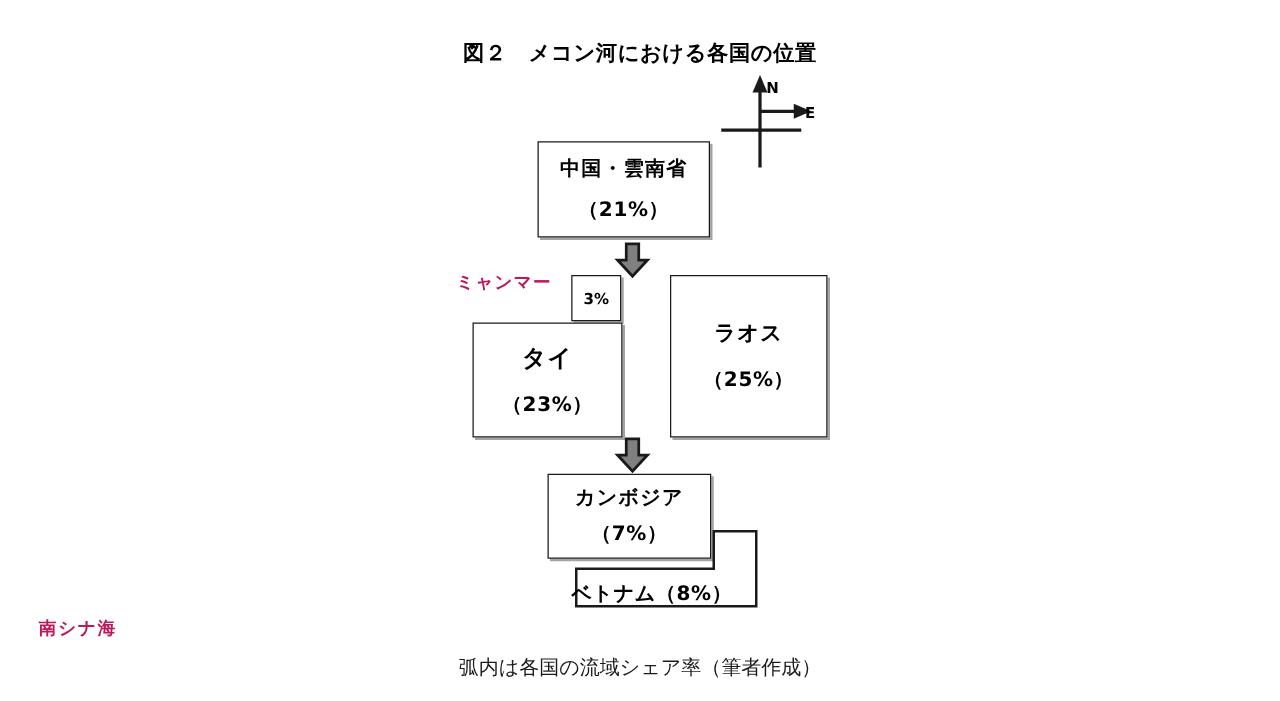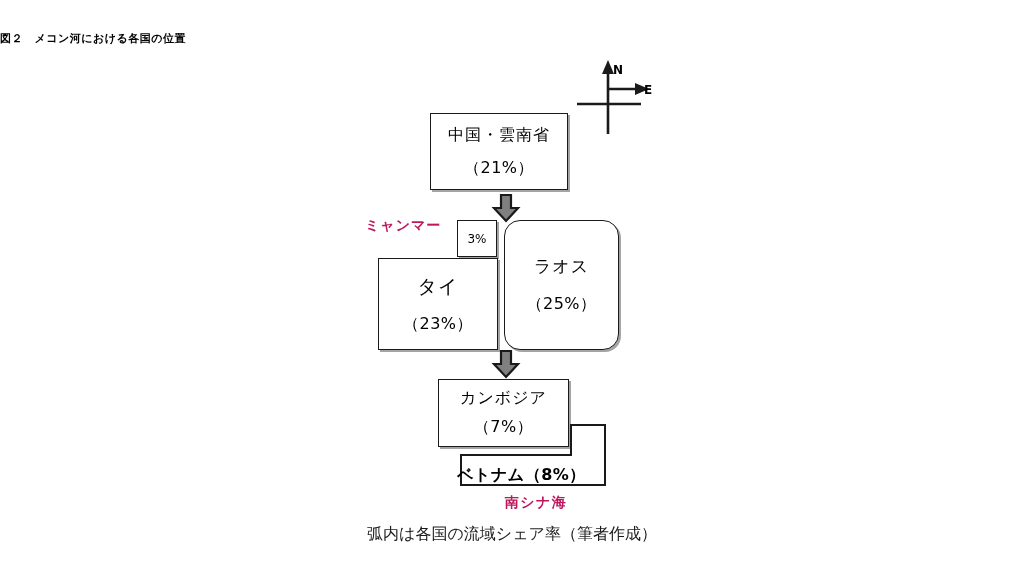--- a/index.html
+++ b/index.html
@@ -22,22 +22,22 @@
     width: 1024px;
     height: 561px;
   }
 
   
   .fig-title {
     position: absolute;
     left: 0;
     top: 31px;
     width: 1024px;
-    text-align: left;
-    font-size: 11px;
+    text-align: center;
+    font-size: 17px;
     font-weight: bold;
     letter-spacing: 0.5px;
     font-family: "DejaVu Sans", "Liberation Sans", sans-serif;
     white-space: pre;
   }
 
   
   .compass {
     position: absolute;
     left: 575px;
@@ -60,42 +60,42 @@
     position: absolute;
     border: 1.6px solid #1a1a1a;
     background: #ffffff;
     box-sizing: border-box;
     box-shadow: 2px 2px 0 0 rgba(90,90,90,0.55);
     display: flex;
     flex-direction: column;
     align-items: center;
     justify-content: center;
     font-family: "DejaVu Sans", "Liberation Sans", sans-serif;
-    font-weight: normal;
+    font-weight: bold;
     color: #000;
   }
   .box .line1 { font-size: 16px; letter-spacing: 1px; }
   .box .line2 { font-size: 16px; letter-spacing: 0.5px; margin-top: 12px; }
 
   
   #box-china {
     left: 430px; top: 113px;
     width: 138px; height: 77px;
   }
   
   #box-myanmar-share {
     left: 457px; top: 220px;
     width: 40px; height: 37px;
   }
   #box-myanmar-share .line1 { font-size: 12px; letter-spacing: 0; }
 
   
   #box-laos {
-    left: 504px; top: 220px;
-    width: 115px; height: 130px; border-radius: 16px;
+    left: 536px; top: 220px;
+    width: 126px; height: 130px;
   }
   #box-laos .line1 { font-size: 17px; }
   #box-laos .line2 { font-size: 16px; margin-top: 16px; }
 
   
   #box-thailand {
     left: 378px; top: 258px;
     width: 120px; height: 92px;
   }
   #box-thailand .line1 { font-size: 19px; }
@@ -120,24 +120,23 @@
   #label-myanmar {
     left: 365px;
     top: 217px;
     font-size: 14px;
     letter-spacing: 1px;
   }
   #label-south-china-sea {
     left: 0px;
     top: 494px;
     width: 1024px;
-    text-align: center;
     font-size: 14px;
     letter-spacing: 1.5px;
-    padding-left: 48px;
+    padding-left: 31px;
     box-sizing: border-box;
   }
 
   
   #box-vietnam {
     position: absolute;
     left: 459px;
     top: 423px;
     width: 148px;
     height: 64px;

